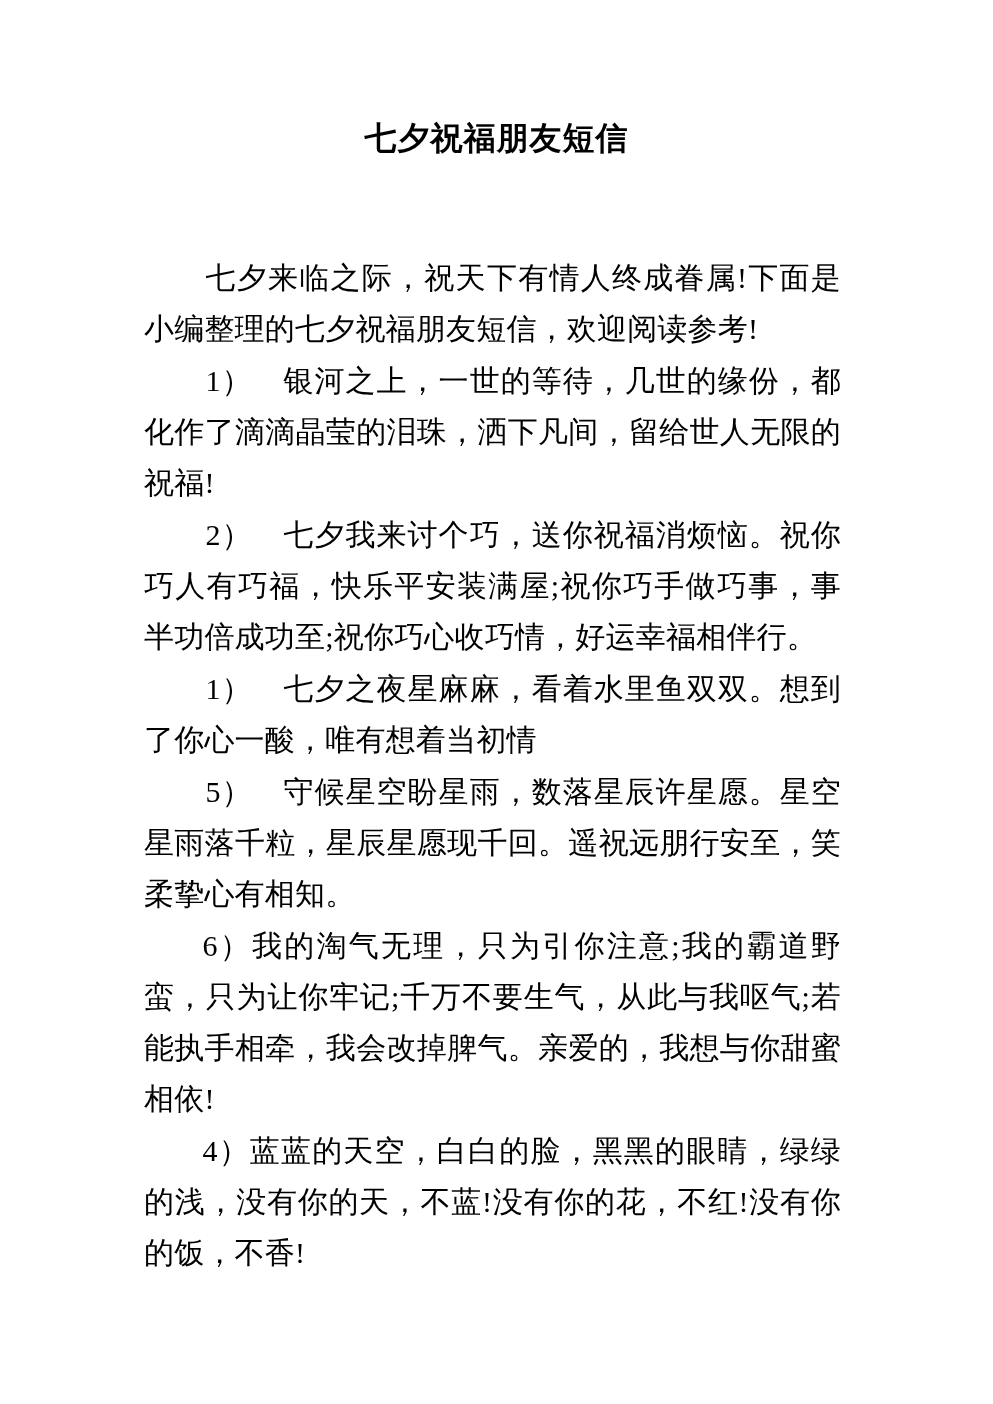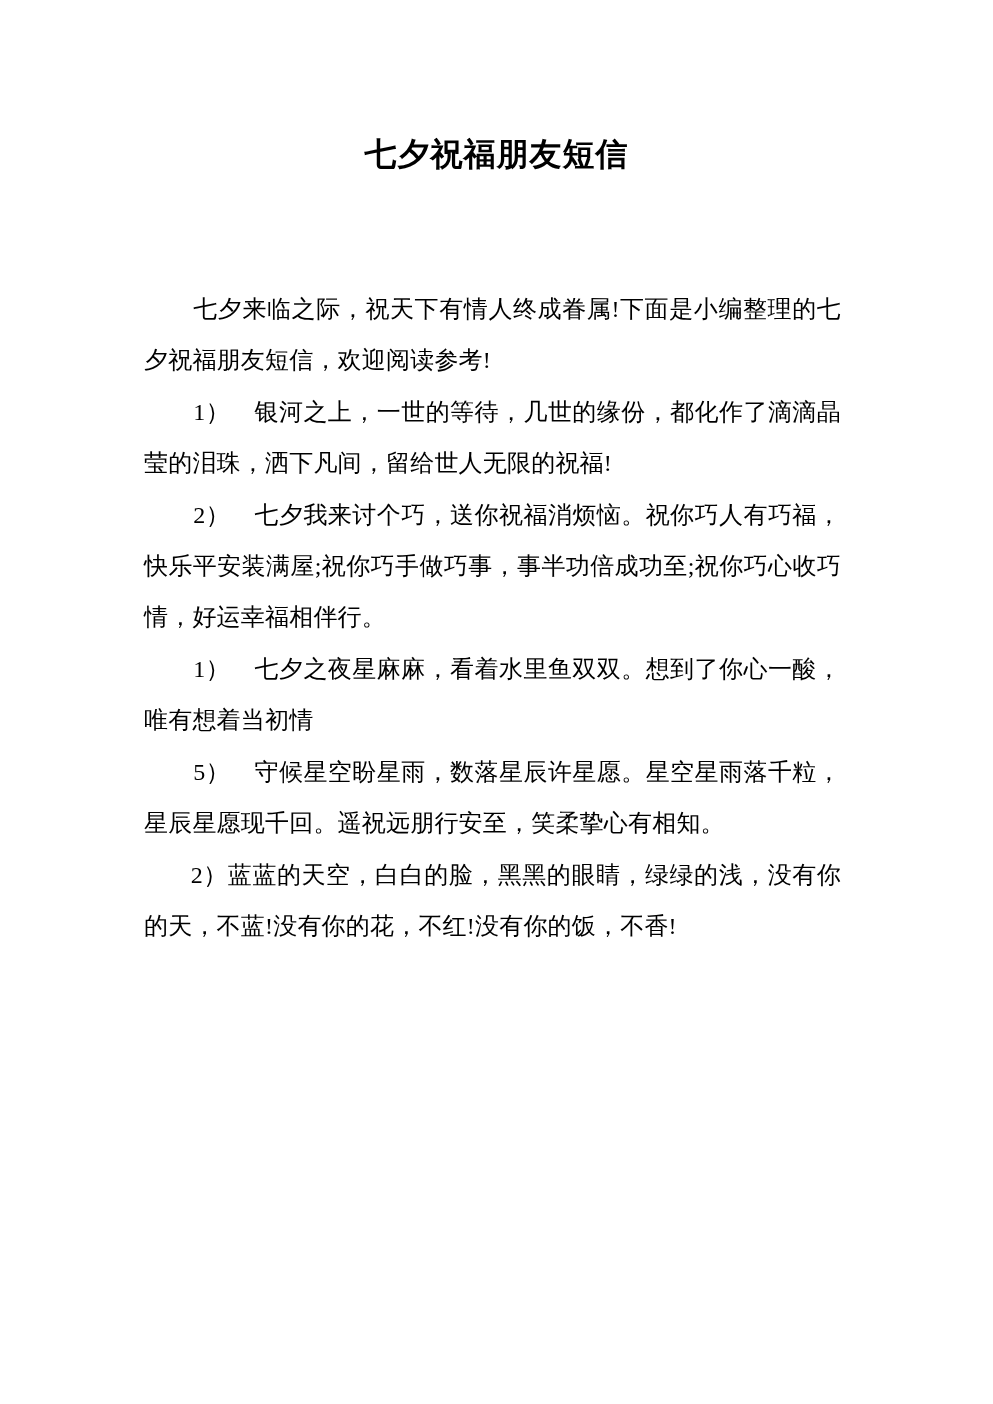--- a/index.html
+++ b/index.html
@@ -17,32 +17,32 @@
     height: 1404px;
     background: #ffffff;
     box-sizing: border-box;
     overflow: hidden;
   }
   .doc-title {
     text-align: center;
     font-size: 32px;
     font-weight: bold;
     letter-spacing: 1px;
-    margin: 16px;
+    margin: 0;
     padding-top: 118px;
     line-height: 1.3;
   }
   .body-area {
     margin: 0 auto;
     padding-top: 92px;
     width: 705px;
   }
   p.para {
     margin: 0 8px 1px 0;
-    font-size: 24px;
+    font-size: 30px;
     line-height: 51px;
     text-align: justify;
     text-justify: inter-ideograph;
     letter-spacing: 0.2px;
   }
   p.indent {
     text-indent: 2.05em;
   }
   p.indent-small {
     text-indent: 1.95em;
@@ -52,15 +52,16 @@
 <body>
 
 <div class="page">
   <h1 class="doc-title">七夕祝福朋友短信</h1>
   <div class="body-area">
     <p class="para indent">七夕来临之际，祝天下有情人终成眷属!下面是小编整理的七夕祝福朋友短信，欢迎阅读参考!</p>
     <p class="para indent">1）　银河之上，一世的等待，几世的缘份，都化作了滴滴晶莹的泪珠，洒下凡间，留给世人无限的祝福!</p>
     <p class="para indent">2）　七夕我来讨个巧，送你祝福消烦恼。祝你巧人有巧福，快乐平安装满屋;祝你巧手做巧事，事半功倍成功至;祝你巧心收巧情，好运幸福相伴行。</p>
     <p class="para indent">1）　七夕之夜星麻麻，看着水里鱼双双。想到了你心一酸，唯有想着当初情</p>
     <p class="para indent">5）　守候星空盼星雨，数落星辰许星愿。星空星雨落千粒，星辰星愿现千回。遥祝远朋行安至，笑柔挚心有相知。</p>
-    <p class="para indent-small">2）蓝蓝的天空，白白的脸，黑黑的眼睛，绿绿的浅，没有你的天，不蓝!没有你的花，不红!没有你的饭，不香!</p>
+    <p class="para indent-small">6）我的淘气无理，只为引你注意;我的霸道野蛮，只为让你牢记;千万不要生气，从此与我呕气;若能执手相牵，我会改掉脾气。亲爱的，我想与你甜蜜相依!</p>
+    <p class="para indent-small">4）蓝蓝的天空，白白的脸，黑黑的眼睛，绿绿的浅，没有你的天，不蓝!没有你的花，不红!没有你的饭，不香!</p>
   </div>
 </div>
 
 </body></html>

